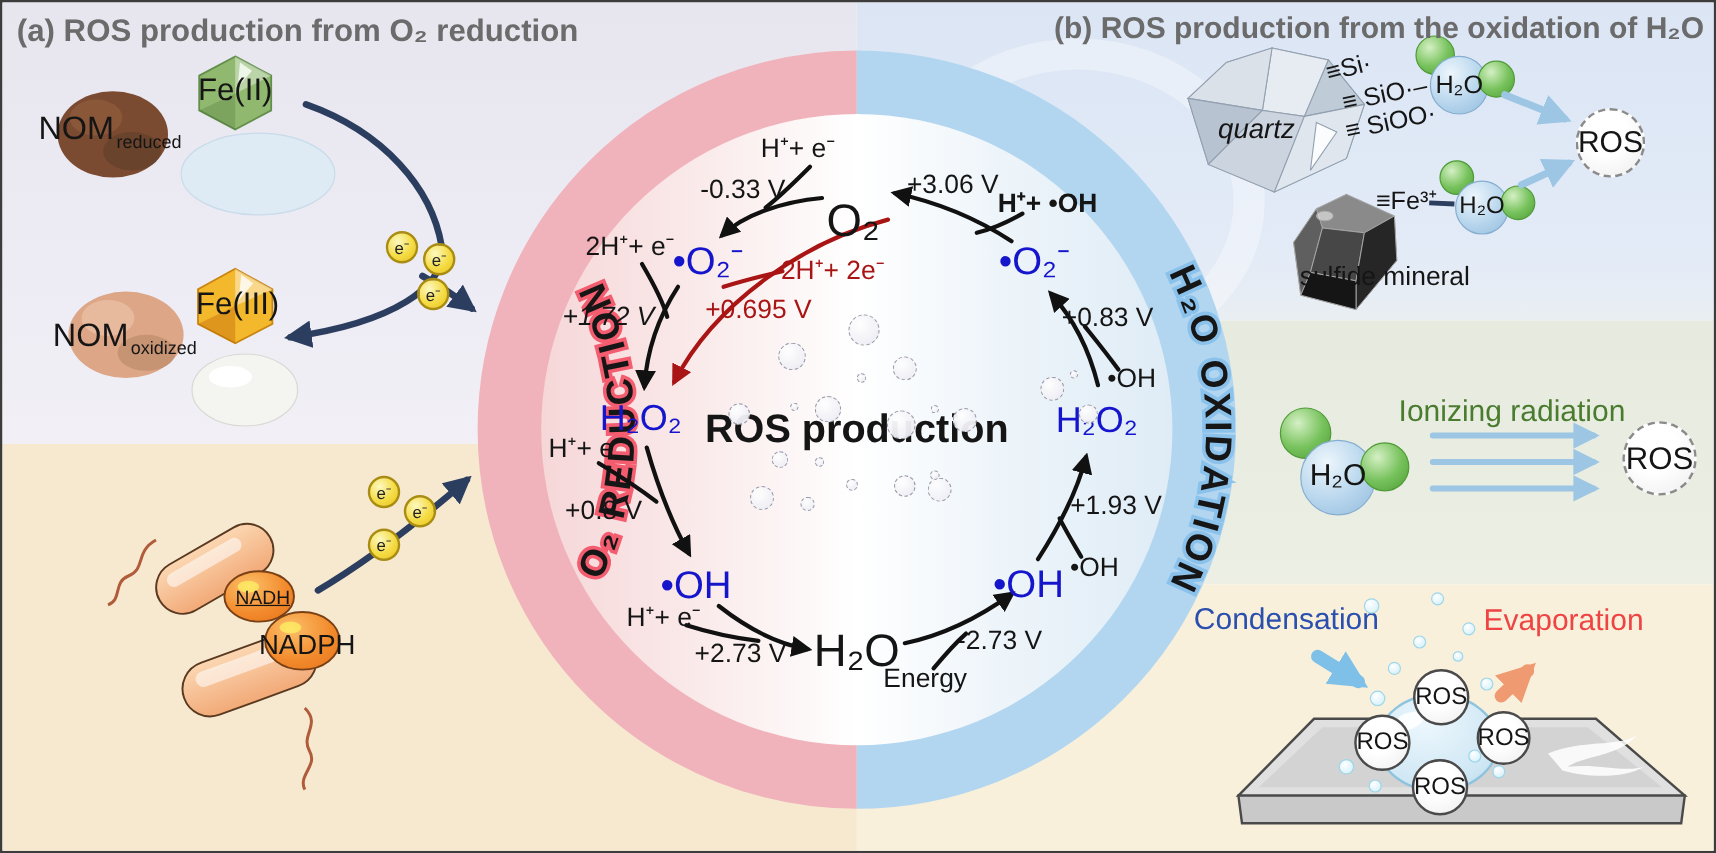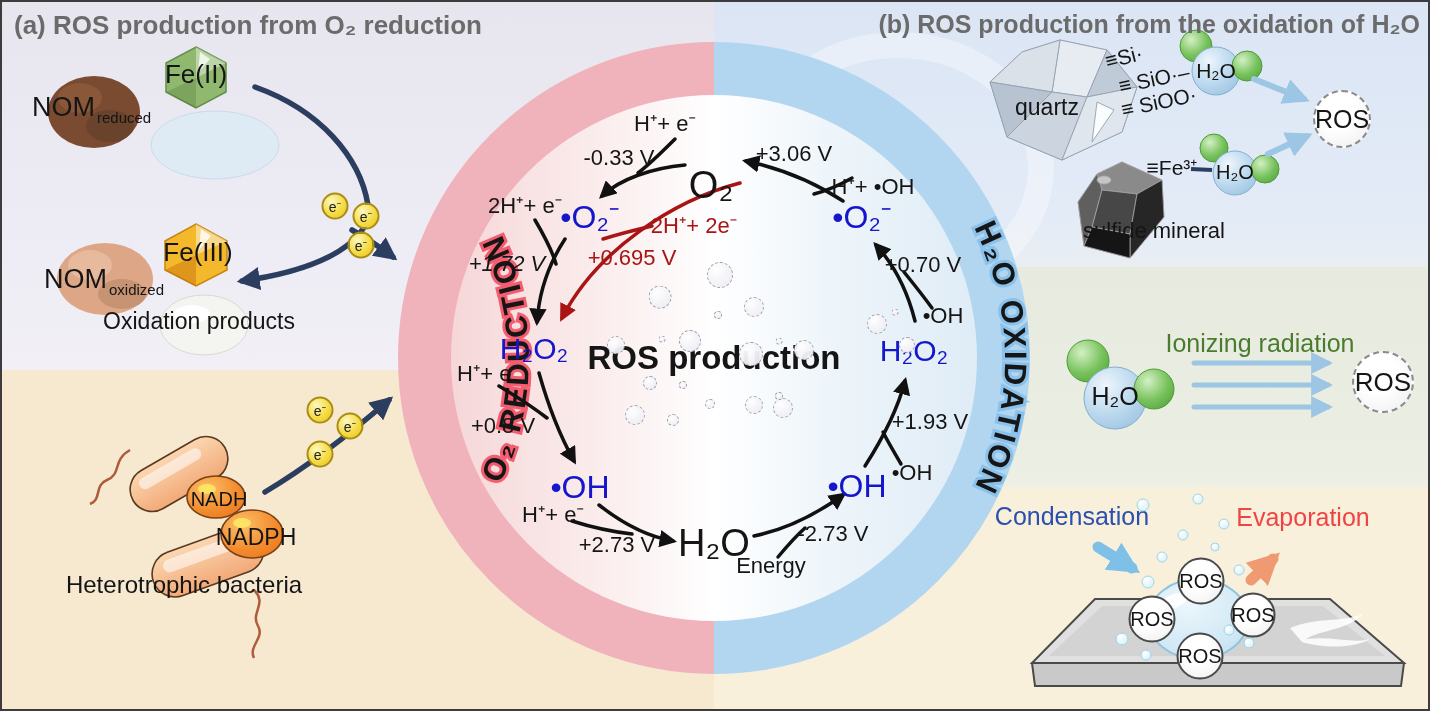--- a/index.html
+++ b/index.html
@@ -249,24 +249,22 @@
   <div class="title" style="right:8px;top:8px;font-size:25px;">(b) ROS production from the oxidation of H₂O</div>
 
   <div class="lbl" style="left:194px;top:73px;font-size:26px;">Fe(II)</div>
   <div class="lbl anchor" style="left:30px;top:90px;font-size:27px;">
     <span>NOM</span><span class="subtxt">reduced</span>
   </div>
   <div class="lbl" style="left:196px;top:251px;font-size:26px;">Fe(III)</div>
   <div class="lbl anchor" style="left:42px;top:262px;font-size:27px;">
     <span>NOM</span><span class="subtxt">oxidized</span>
   </div>
-  <div class="lbl" style="left:197px;top:320px;font-size:23px;">Oxidation products</div>
-  <div class="lbl" style="left:217px;top:497px;font-size:20px;">NADH</div>
+  <div class="lbl" style="left:217px;top:497px;font-size:16px;text-decoration:underline;">NADH</div>
   <div class="lbl" style="left:254px;top:536px;font-size:23px;">NADPH</div>
-  <div class="lbl" style="left:182px;top:583px;font-size:24px;">Heterotrophic bacteria</div>
 
   <div class="badge-e" style="left:333px;top:204px;">e⁻</div>
   <div class="badge-e" style="left:364px;top:214px;">e⁻</div>
   <div class="badge-e" style="left:359px;top:243px;">e⁻</div>
   <div class="badge-e" style="left:318px;top:408px;">e⁻</div>
   <div class="badge-e" style="left:348px;top:424px;">e⁻</div>
   <div class="badge-e" style="left:318px;top:452px;">e⁻</div>
 
   <div class="lbl" style="left:709px;top:156px;font-size:38px;margin-top:27px;">O₂</div>
   <div class="lbl blue" style="left:588px;top:216px;font-size:32px;">•O₂⁻</div>
@@ -274,35 +272,35 @@
   <div class="lbl blue" style="left:532px;top:347px;font-size:30px;">H₂O₂</div>
   <div class="lbl blue" style="left:912px;top:349px;font-size:30px;">H₂O₂</div>
   <div class="lbl blue" style="left:578px;top:486px;font-size:32px;">•OH</div>
   <div class="lbl blue" style="left:855px;top:485px;font-size:32px;">•OH</div>
   <div class="lbl" style="left:712px;top:541px;font-size:38px;">H₂O</div>
   <div class="lbl bold" style="left:712px;top:356px;font-size:33px;">ROS production</div>
 
   <div class="lbl" style="left:663px;top:122px;font-size:22px;">H⁺+ e⁻</div>
   <div class="lbl" style="left:617px;top:156px;font-size:22px;">-0.33 V</div>
   <div class="lbl" style="left:792px;top:152px;font-size:22px;">+3.06 V</div>
-  <div class="lbl" style="left:871px;top:185px;font-size:22px;">H⁺+ •OH</div>
+  <div class="lbl" style="left:871px;top:168px;font-size:22px;font-weight:bold;">H⁺+ •OH</div>
   <div class="lbl red" style="left:692px;top:224px;font-size:22px;">2H⁺+ 2e⁻</div>
   <div class="lbl red" style="left:630px;top:256px;font-size:22px;">+0.695 V</div>
   <div class="lbl" style="left:523px;top:204px;font-size:22px;">2H⁺+ e⁻</div>
   <div class="lbl" style="left:505px;top:262px;font-size:22px;font-style:italic;">+1.72 V</div>
   <div class="lbl" style="left:486px;top:372px;font-size:22px;">H⁺+ e⁻</div>
   <div class="lbl" style="left:501px;top:424px;font-size:22px;">+0.8 V</div>
   <div class="lbl" style="left:551px;top:513px;font-size:22px;">H⁺+ e⁻</div>
   <div class="lbl" style="left:615px;top:543px;font-size:22px;">+2.73 V</div>
   <div class="lbl" style="left:769px;top:564px;font-size:22px;">Energy</div>
   <div class="lbl" style="left:831px;top:532px;font-size:22px;">-2.73 V</div>
   <div class="lbl" style="left:910px;top:471px;font-size:22px;">•OH</div>
   <div class="lbl" style="left:928px;top:420px;font-size:22px;">+1.93 V</div>
   <div class="lbl" style="left:941px;top:314px;font-size:22px;">•OH</div>
-  <div class="lbl" style="left:921px;top:263px;font-size:22px;">+0.70 V</div>
+  <div class="lbl" style="left:921px;top:263px;font-size:22px;">+0.83 V</div>
 
   <div class="bubble" style="left:718px;top:273px;width:26px;height:26px;"></div>
   <div class="bubble" style="left:658px;top:295px;width:23px;height:23px;"></div>
   <div class="bubble" style="left:752px;top:305px;width:20px;height:20px;"></div>
   <div class="bubble" style="left:716px;top:313px;width:8px;height:8px;"></div>
   <div class="bubble" style="left:614px;top:343px;width:18px;height:18px;"></div>
   <div class="bubble" style="left:688px;top:339px;width:22px;height:22px;"></div>
   <div class="bubble" style="left:660px;top:337px;width:7px;height:7px;"></div>
   <div class="bubble" style="left:777px;top:339px;width:7px;height:7px;"></div>
   <div class="bubble" style="left:749px;top:352px;width:24px;height:24px;"></div>
@@ -312,21 +310,21 @@
   <div class="bubble" style="left:708px;top:402px;width:10px;height:10px;"></div>
   <div class="bubble" style="left:633px;top:413px;width:20px;height:20px;"></div>
   <div class="bubble" style="left:671px;top:418px;width:12px;height:12px;"></div>
   <div class="bubble" style="left:752px;top:403px;width:18px;height:18px;"></div>
   <div class="bubble" style="left:781px;top:406px;width:20px;height:20px;"></div>
   <div class="bubble" style="left:777px;top:394px;width:8px;height:8px;"></div>
   <div class="bubble" style="left:875px;top:322px;width:20px;height:20px;"></div>
   <div class="bubble" style="left:905px;top:343px;width:16px;height:16px;"></div>
   <div class="bubble" style="left:893px;top:310px;width:7px;height:7px;"></div>
 
-  <div class="lbl" style="left:1045px;top:106px;font-size:23px;">quartz</div>
+  <div class="lbl" style="left:1045px;top:106px;font-size:23px;font-style:italic;">quartz</div>
   <div class="lbl" style="left:1122px;top:55px;font-size:21px;transform:translate(-50%,-50%) rotate(-14deg);">≡Si·</div>
   <div class="lbl" style="left:1152px;top:77px;font-size:21px;transform:translate(-50%,-50%) rotate(-12deg);">≡ SiO·–</div>
   <div class="lbl" style="left:1157px;top:100px;font-size:21px;transform:translate(-50%,-50%) rotate(-12deg);">≡ SiOO·</div>
   <div class="lbl" style="left:1214px;top:69px;font-size:21px;">H₂O</div>
   <div class="lbl" style="left:1170px;top:166px;font-size:21px;">≡Fe³⁺</div>
   <div class="lbl" style="left:1233px;top:170px;font-size:20px;">H₂O</div>
   <div class="lbl" style="left:1152px;top:229px;font-size:22px;">sulfide mineral</div>
   <div class="lbl" style="left:1113px;top:394px;font-size:25px;">H₂O</div>
   <div class="lbl condblue" style="left:1070px;top:514px;font-size:25px;">Condensation</div>
   <div class="lbl green" style="left:1258px;top:341px;font-size:25px;">Ionizing radiation</div>

